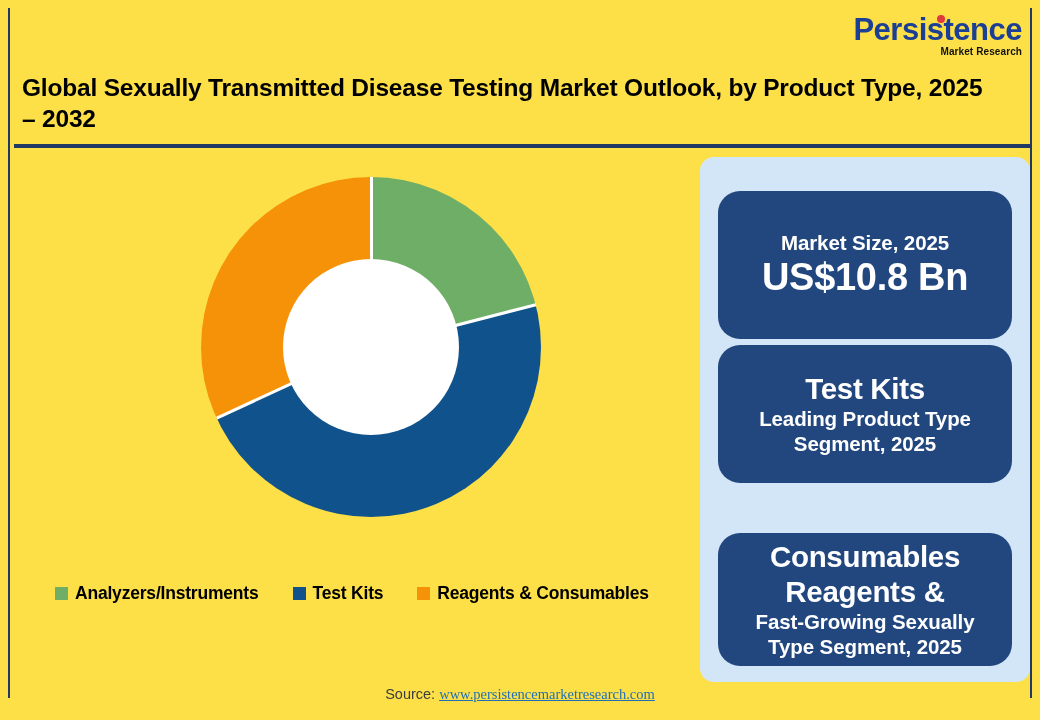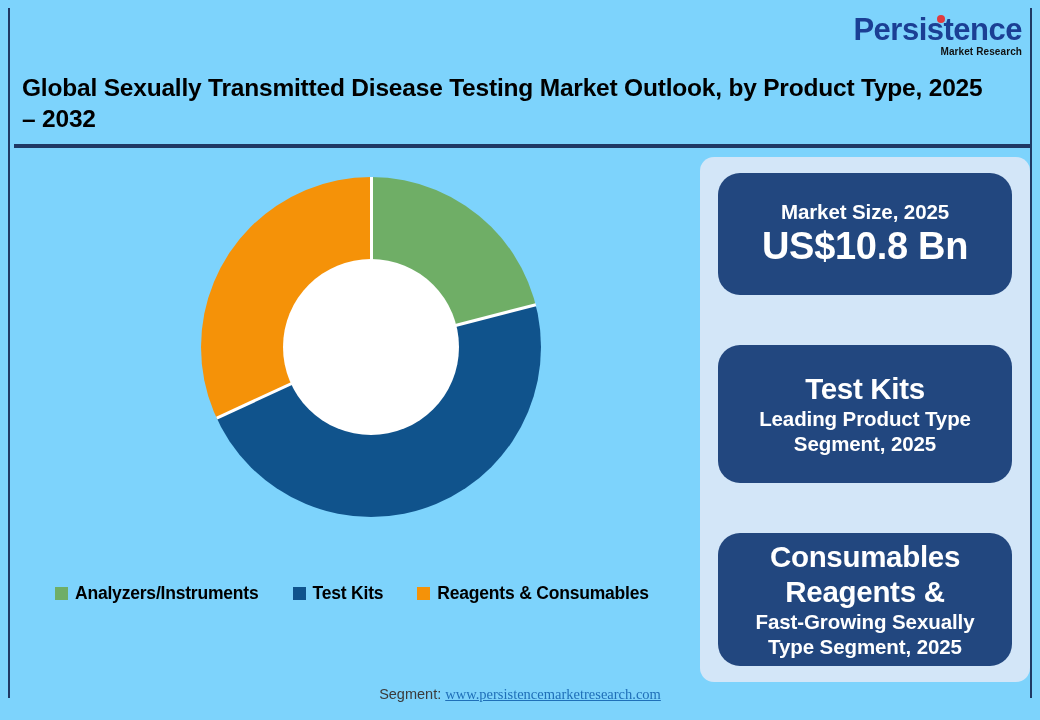--- a/index.html
+++ b/index.html
@@ -5,21 +5,21 @@
   * { box-sizing: border-box; margin: 0; padding: 0; }
   html, body {
     width: 1040px; height: 720px;
     background: #ffffff;
     font-family: "Liberation Sans", sans-serif;
     overflow: hidden;
   }
   .page {
     position: relative;
     width: 1040px; height: 720px;
-    background: #7dd3fc;
+    background: #fde047;
     padding-left: 28px;
   }
   
   .frame-left {
     position: absolute; left: 8px; top: 8px;
     width: 2px; height: 690px;
     background: #1f3864;
   }
   .frame-right {
     position: absolute; left: 1030px; top: 8px;
@@ -133,21 +133,21 @@
     width: 294px;
     background: #22477f;
     border-radius: 22px;
     color: #ffffff;
     text-align: center;
     display: flex;
     flex-direction: column;
     align-items: center;
     justify-content: center;
   }
-  .card-1 { top: 173px; height: 122px; }
+  .card-1 { top: 191px; height: 148px; }
   .card-2 { top: 345px; height: 138px; }
   .card-3 { top: 533px; height: 133px; }
   .card-small {
     font-size: 20.5px;
     font-weight: bold;
     line-height: 1.22;
     letter-spacing: -0.1px;
   }
   .card-big {
     font-size: 38px;
@@ -230,16 +230,16 @@
   </div>
 
   <div class="card card-3">
     <div class="card-big-2">Consumables</div>
     <div class="card-big-2">Reagents &amp;</div>
     <div class="card-small">Fast-Growing Sexually</div>
     <div class="card-small">Type Segment, 2025</div>
   </div>
 
   <div class="source">
-    <span>Segment: </span><a href="#">www.persistencemarketresearch.com</a>
+    <span>Source: </span><a href="#">www.persistencemarketresearch.com</a>
   </div>
 
 </div>
 
 </body></html>

